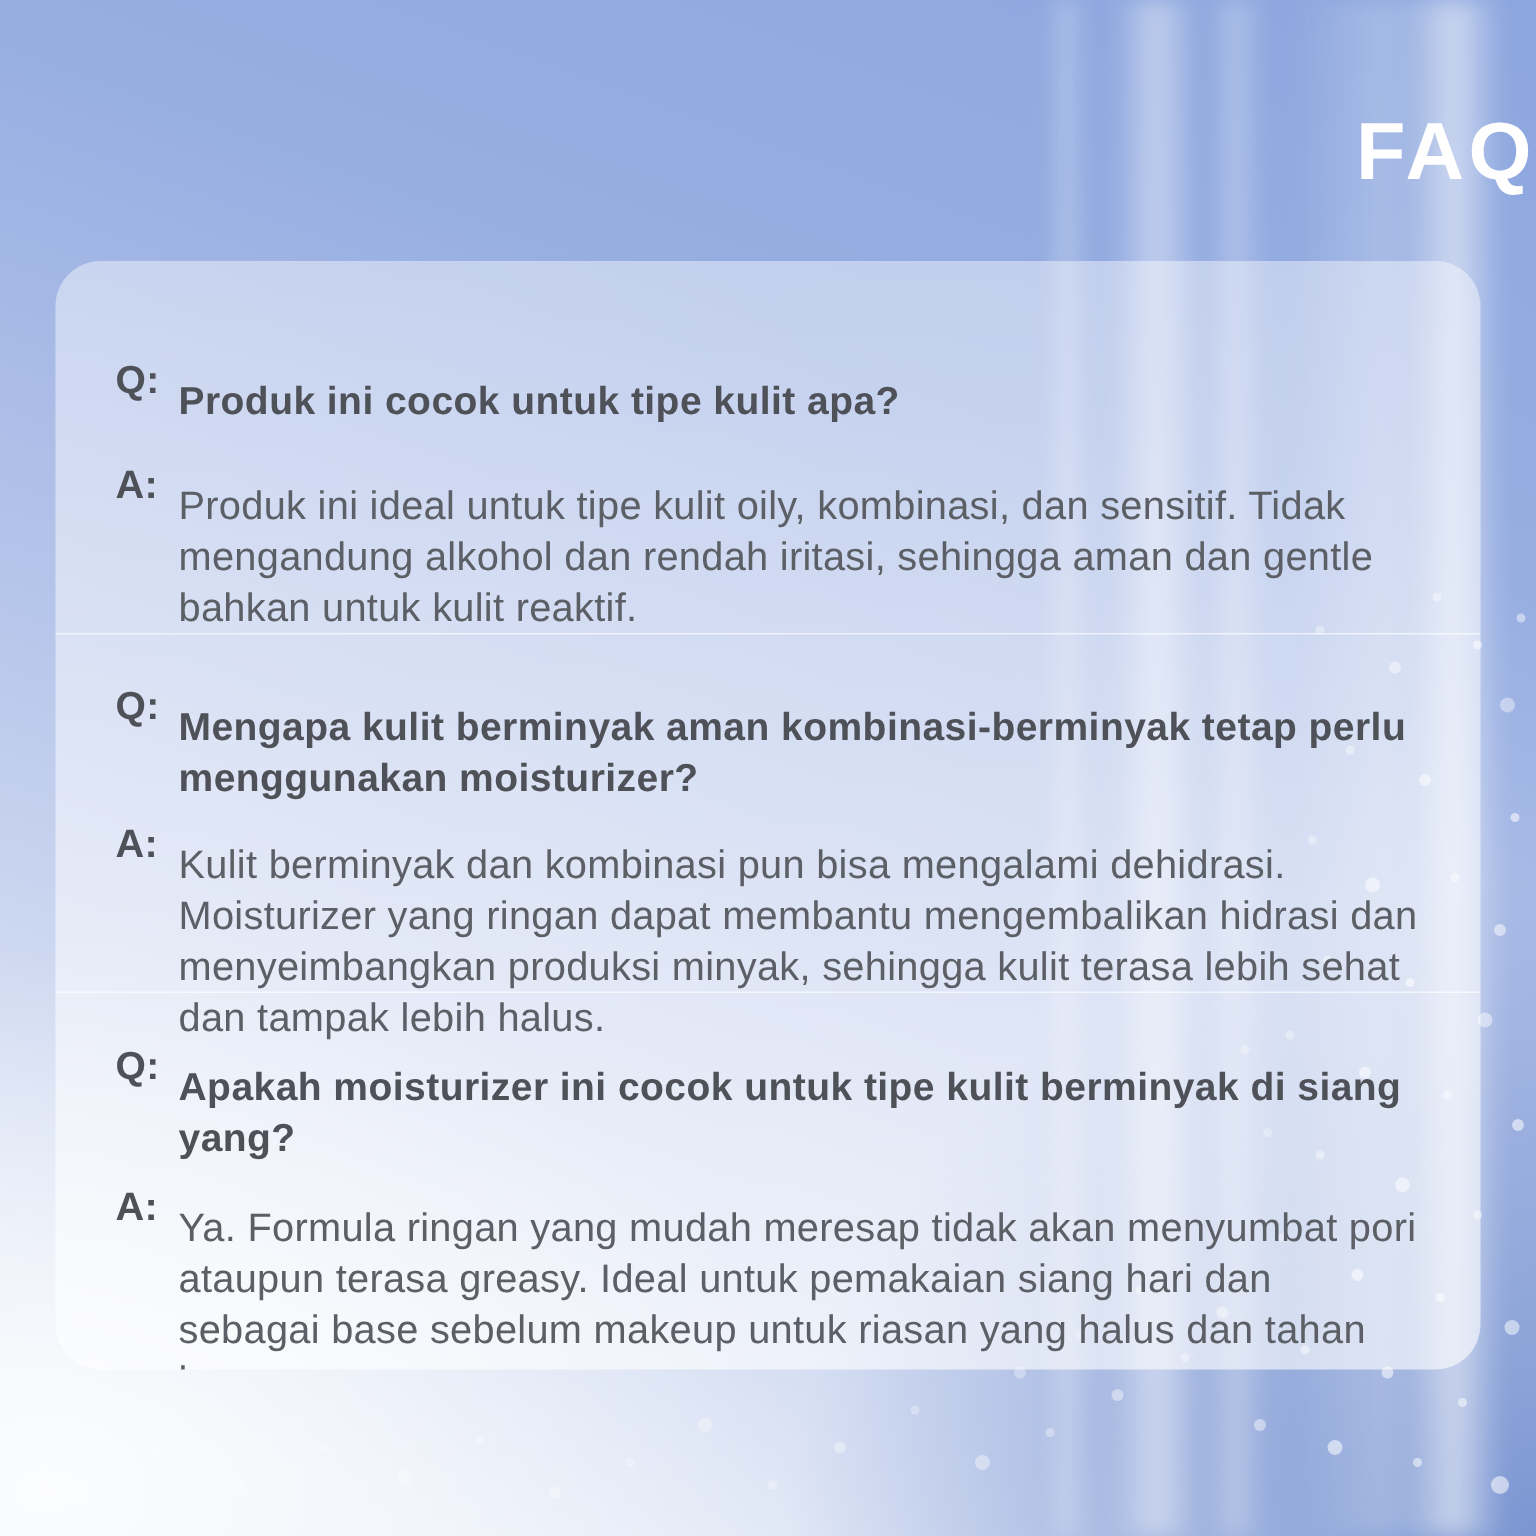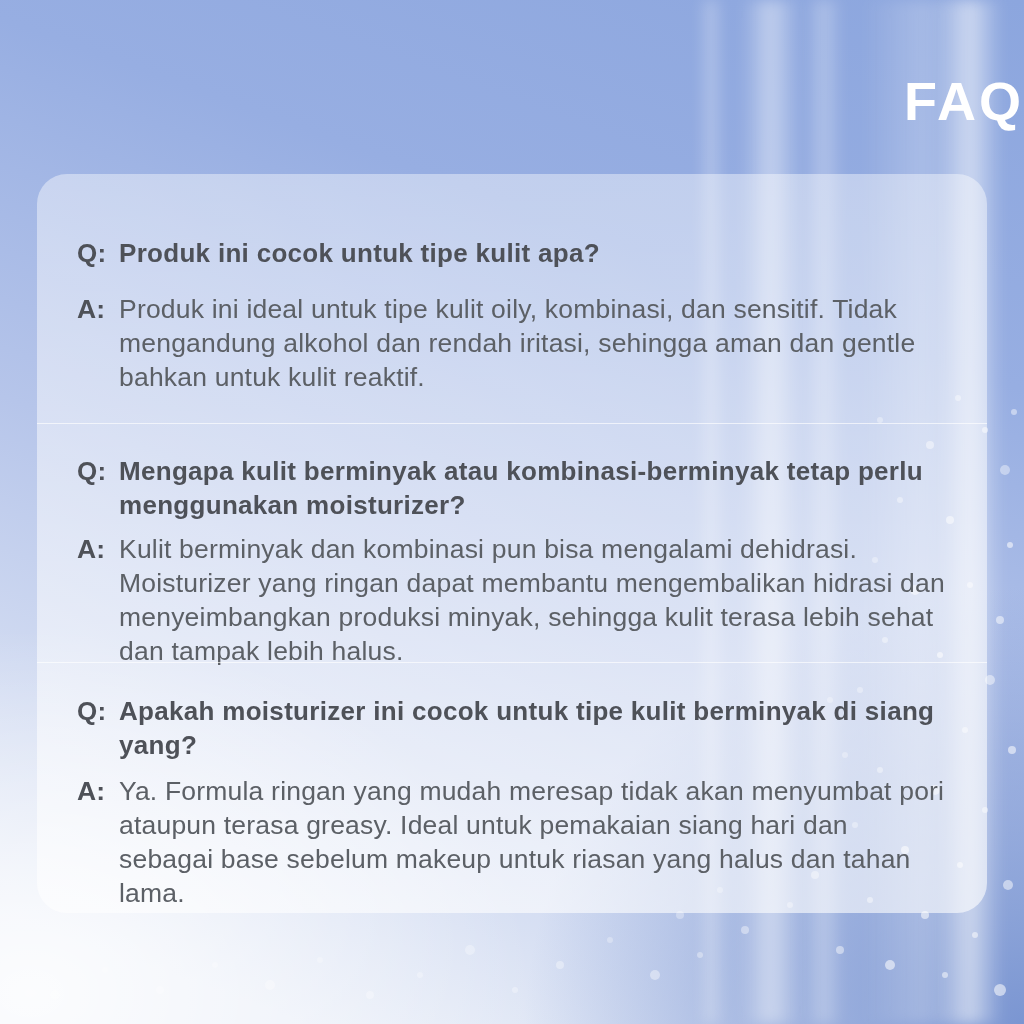--- a/index.html
+++ b/index.html
@@ -40,21 +40,21 @@
     box-sizing:border-box;
     overflow:hidden;
   }
   .faq-section{box-sizing:border-box;padding:0 42px 0 40px;}
   .sec-1{height:249px;padding-top:62px;}
   .sec-2{height:239px;padding-top:30px;border-top:1px solid rgba(255,255,255,0.65);}
   .sec-3{flex:1;padding-top:31px;border-top:1px solid rgba(255,255,255,0.65);}
 
   .qa-row{display:flex;align-items:flex-start;}
   .qa-label{flex:none;width:42px;font-weight:700;}
-  .qa-text{flex:1;max-width:830px;}
+  .qa-text{flex:1;max-width:830px;margin-top:14px;}
   .q-row{font-size:26px;line-height:34px;letter-spacing:0.3px;color:#4E5158;font-weight:700;}
   .a-row{font-size:26.5px;line-height:34px;letter-spacing:0.2px;color:#5C6066;font-weight:400;}
   .a-row .qa-label{color:#4E5158;}
   .sec-1 .a-row{margin-top:22px;}
   .sec-2 .a-row{margin-top:10px;}
   .sec-3 .a-row{margin-top:12px;}
 </style>
 </head>
 <body>
 
@@ -138,21 +138,21 @@
       </div>
       <div class="qa-row a-row">
         <span class="qa-label">A:</span>
         <span class="qa-text">Produk ini ideal untuk tipe kulit oily, kombinasi, dan sensitif. Tidak mengandung alkohol dan rendah iritasi, sehingga aman dan gentle bahkan untuk kulit reaktif.</span>
       </div>
     </div>
 
     <div class="faq-section sec-2">
       <div class="qa-row q-row">
         <span class="qa-label">Q:</span>
-        <span class="qa-text">Mengapa kulit berminyak atau kombinasi-berminyak tetap perlu menggunakan moisturizer?</span>
+        <span class="qa-text">Mengapa kulit berminyak aman kombinasi-berminyak tetap perlu menggunakan moisturizer?</span>
       </div>
       <div class="qa-row a-row">
         <span class="qa-label">A:</span>
         <span class="qa-text">Kulit berminyak dan kombinasi pun bisa mengalami dehidrasi. Moisturizer yang ringan dapat membantu mengembalikan hidrasi dan menyeimbangkan produksi minyak, sehingga kulit terasa lebih sehat dan tampak lebih halus.</span>
       </div>
     </div>
 
     <div class="faq-section sec-3">
       <div class="qa-row q-row">
         <span class="qa-label">Q:</span>

